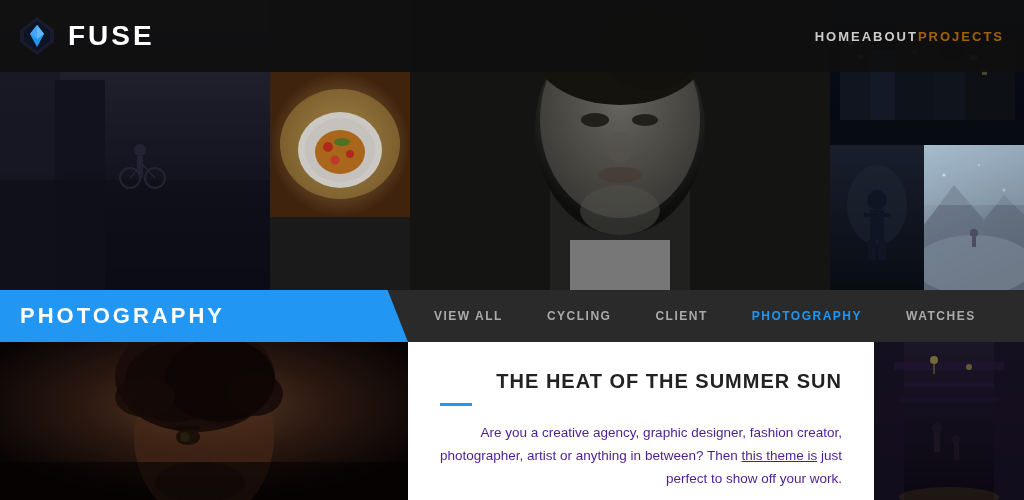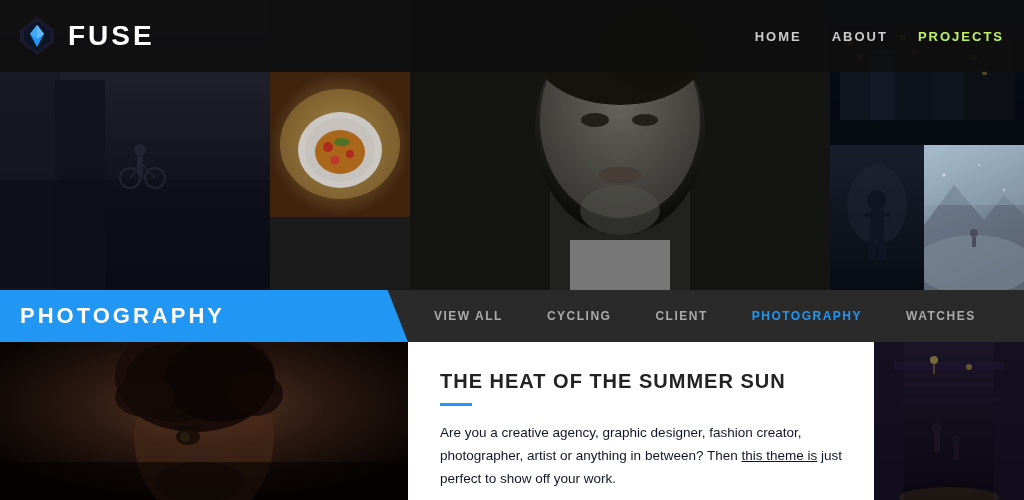--- a/index.html
+++ b/index.html
@@ -24,34 +24,33 @@
     }
     .logo-text {
       color: #fff;
       font-size: 28px;
       font-weight: 700;
       letter-spacing: 3px;
       text-align: center;
     }
     .nav {
       display: flex;
-      gap: 30px;
       align-items: flex-start;
       padding-left: 23px;
     }
     .nav-item {
       color: #ccc;
       font-size: 13px;
       font-weight: 600;
       letter-spacing: 2px;
       text-transform: uppercase;
       cursor: pointer;
     }
     .nav-item.active {
-      color: #bef264;
+      color: #a16207;
     }
 
     
     .hero-area {
       position: absolute;
       top: 0; left: 0; right: 0;
       height: 290px;
     }
 
     
@@ -172,20 +171,21 @@
     .filter-tab.active {
       color: #2196f3;
     }
 
     
     .lower-section {
       position: absolute;
       top: 342px; left: 0; right: 0;
       bottom: 0;
       display: flex;
+      text-align: right;
     }
 
     
     .portrait-left {
       width: 408px;
       background: #1a1212;
       overflow: hidden;
       flex-shrink: 0;
     }
     .portrait-face-bg {
@@ -210,21 +210,21 @@
       margin-bottom: 10px;
     }
     .content-divider {
       width: 32px;
       height: 3px;
       background: #2196f3;
       margin-bottom: 16px;
     }
     .content-body {
       font-size: 13.5px;
-      color: #0f172a;
+      color: #4c1d95;
       line-height: 1.7;
     }
     .content-body .highlight {
       text-decoration: underline;
     }
 
     
     .photo-right-lower {
       width: 150px;
       background: #1a1a2a;

